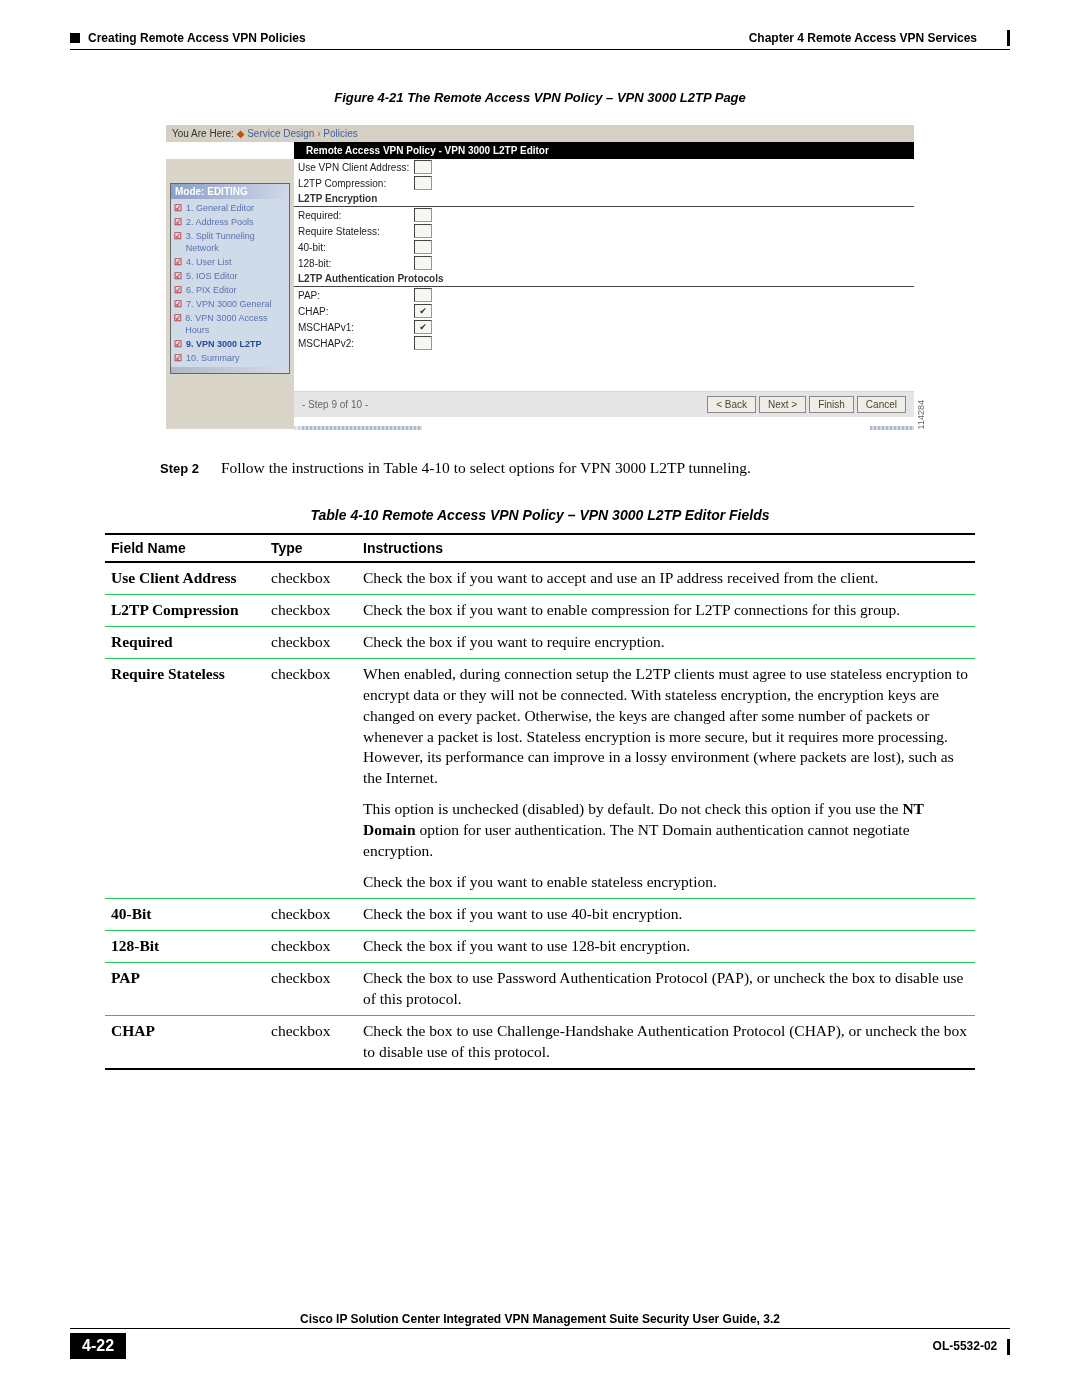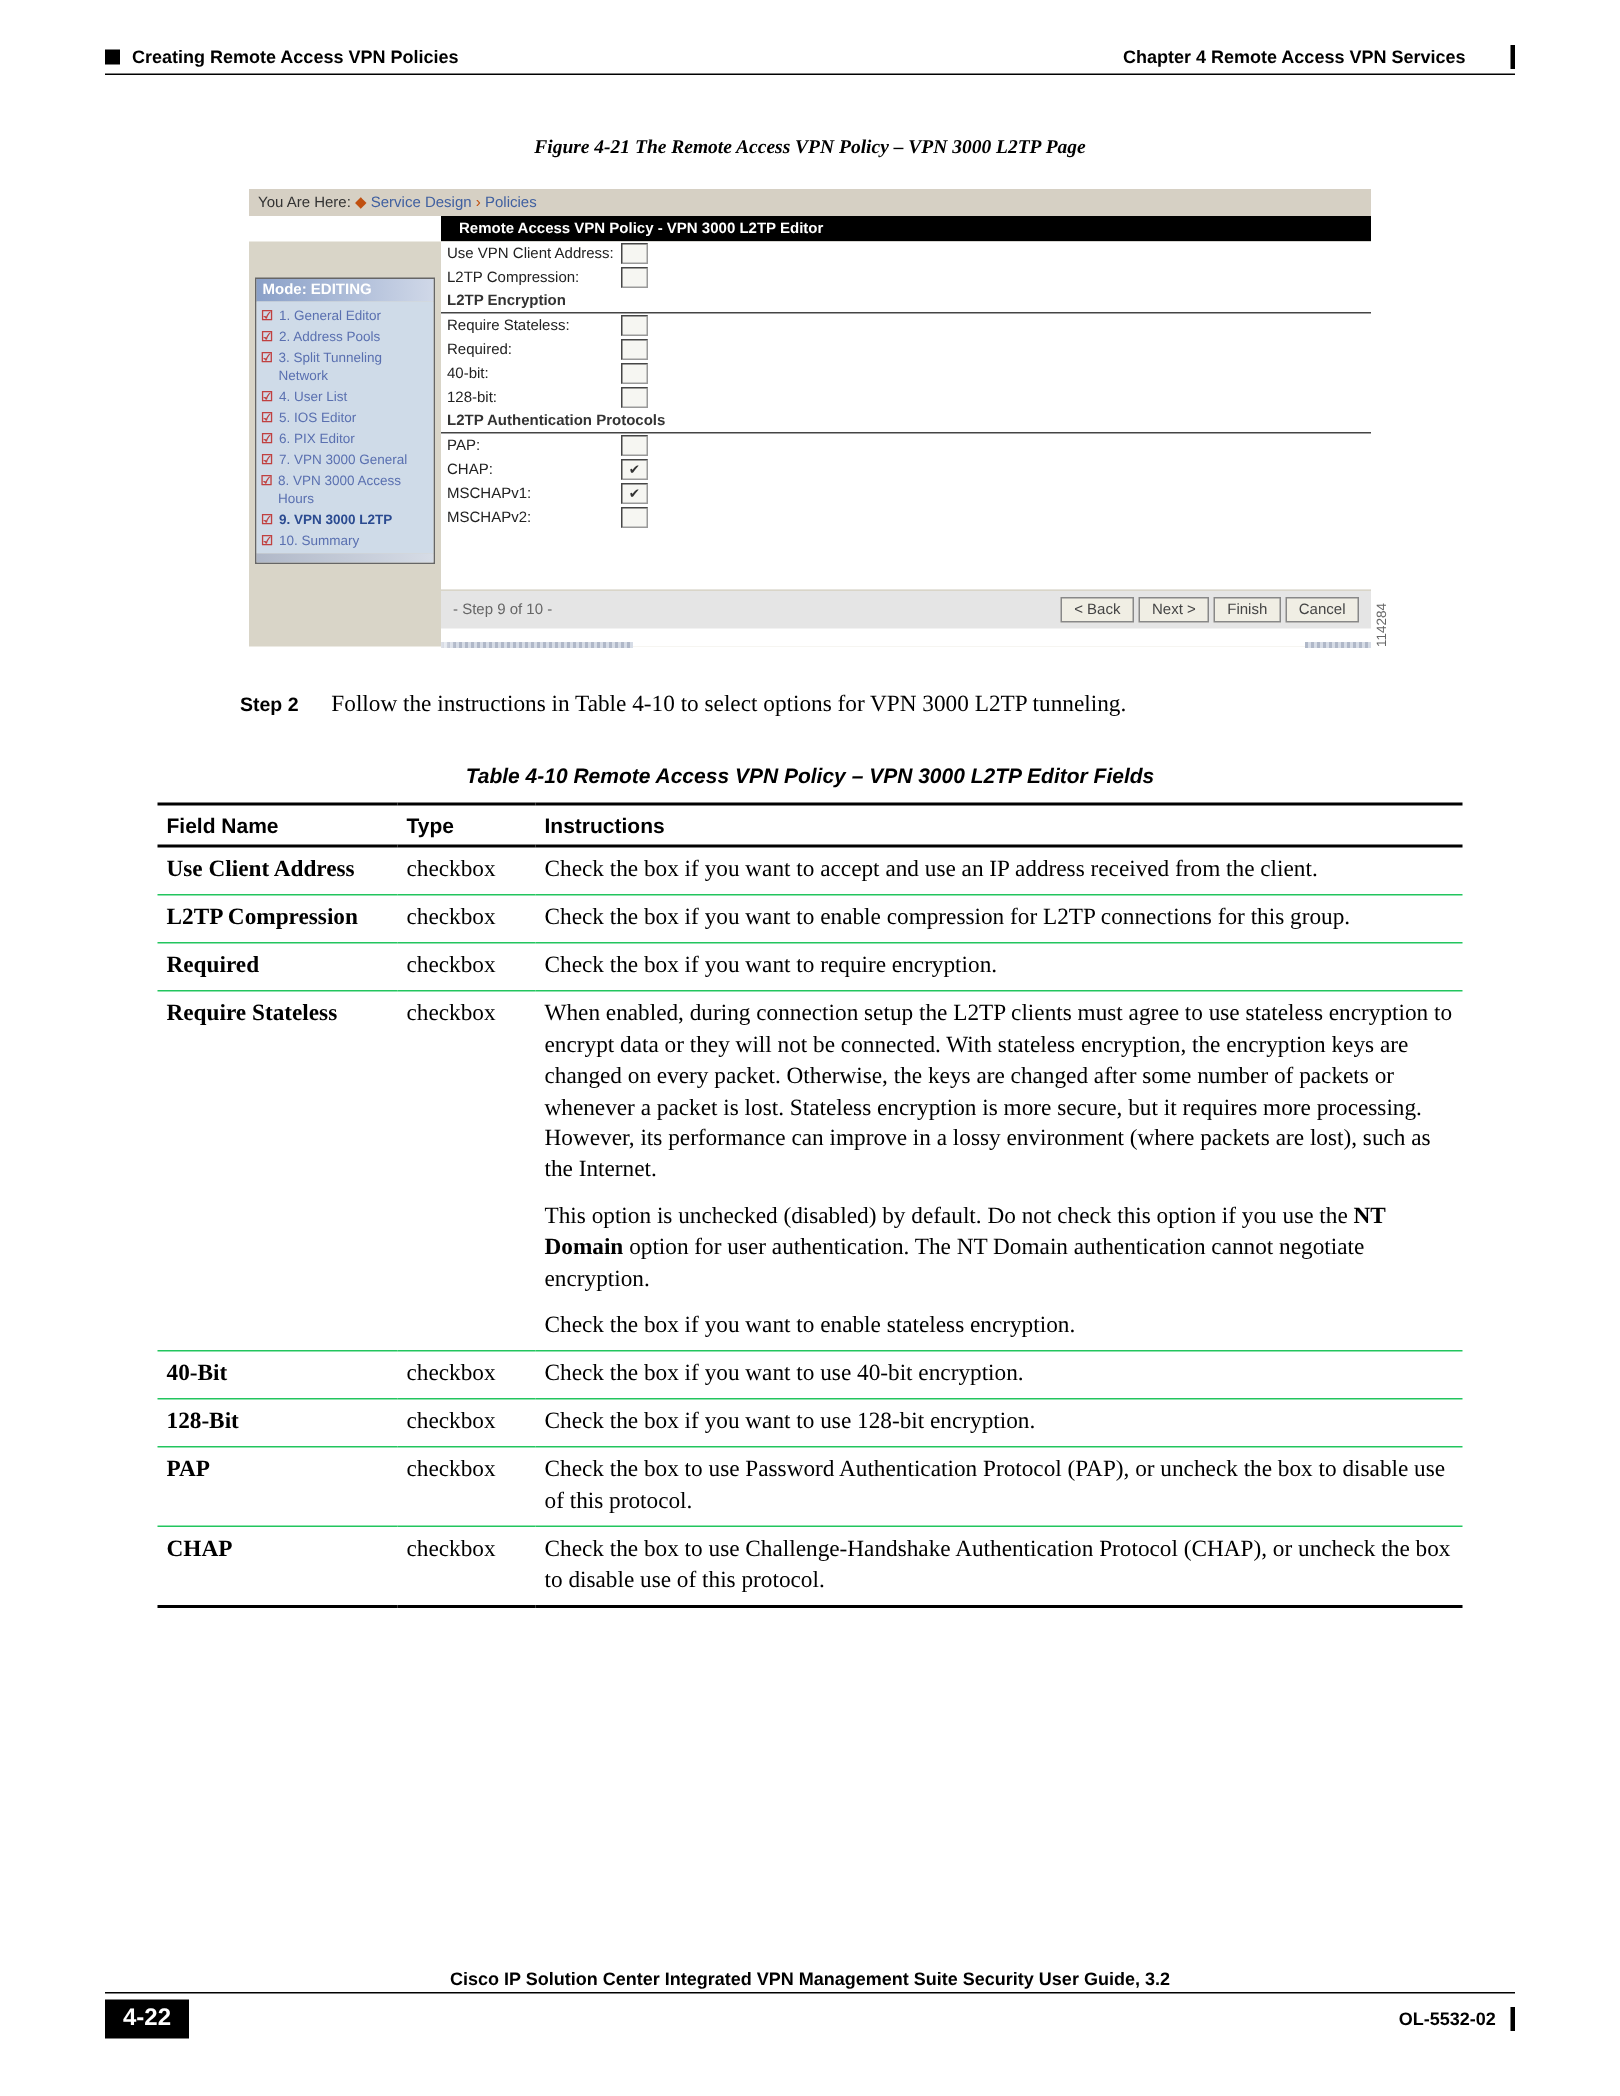--- a/index.html
+++ b/index.html
@@ -4,21 +4,21 @@
 <style>
   * { margin: 0; padding: 0; box-sizing: border-box; }
   body { background: #fff; font-family: 'Times New Roman', Times, serif; font-size: 15px; color: #000; }
   .page { width: 1080px; height: 1397px; position: relative; padding: 30px 60px 0 60px; }
   .header-row { display: flex; justify-content: space-between; align-items: center; padding: 0 10px 3px 10px; font-family: Arial, sans-serif; font-size: 12px; font-weight: bold; }
   .header-left { display: flex; align-items: center; gap: 8px; }
   .header-right { display: flex; align-items: center; gap: 24px; }
   .black-sq { width: 10px; height: 10px; background: #000; }
   .hr { border: none; border-top: 1px solid #000; margin: 0 10px 40px 10px; }
 
-  .fig-caption { text-align: center; font-family: Liberation Serif, serif; font-style: italic; font-weight: bold; font-size: 13px; margin: 20px 0 20px 0; }
+  .fig-caption { text-align: center; font-family: Liberation Sans, sans-serif; font-style: italic; font-weight: bold; font-size: 13px; margin: 20px 0 20px 0; }
 
   
   .scr-wrap { position: relative; width: 748px; margin: 0 auto 30px auto; font-family: Verdana, Arial, sans-serif; font-size: 10px; color: #333; }
   .scr-topbar { background: #d6d0c4; padding: 3px 6px; font-size: 10px; }
   .scr-topbar .yah { display: inline-block; }
   .scr-topbar .dot { color: #c05010; }
   .scr-topbar a { color: #4060a0; text-decoration: none; }
   .scr-title { background: #000; color: #fff; font-weight: bold; padding: 3px 12px; margin-left: 128px; font-size: 10px; }
   .scr-body { display: flex; background: #d9d5c8; }
   .scr-side { width: 128px; padding: 10px 4px 30px 4px; }
@@ -143,25 +143,25 @@
         <div class="form-row">
             <span class="form-label">Use VPN Client Address:</span>
             <span class="form-chk"></span>
           </div>
         <div class="form-row">
             <span class="form-label">L2TP Compression:</span>
             <span class="form-chk"></span>
           </div>
         <div class="form-section">L2TP Encryption</div>
         <div class="form-row">
+            <span class="form-label">Required:</span>
+            <span class="form-chk"></span>
+          </div>
+        <div class="form-row">
             <span class="form-label">Require Stateless:</span>
-            <span class="form-chk"></span>
-          </div>
-        <div class="form-row">
-            <span class="form-label">Required:</span>
             <span class="form-chk"></span>
           </div>
         <div class="form-row">
             <span class="form-label">40-bit:</span>
             <span class="form-chk"></span>
           </div>
         <div class="form-row">
             <span class="form-label">128-bit:</span>
             <span class="form-chk"></span>
           </div>

